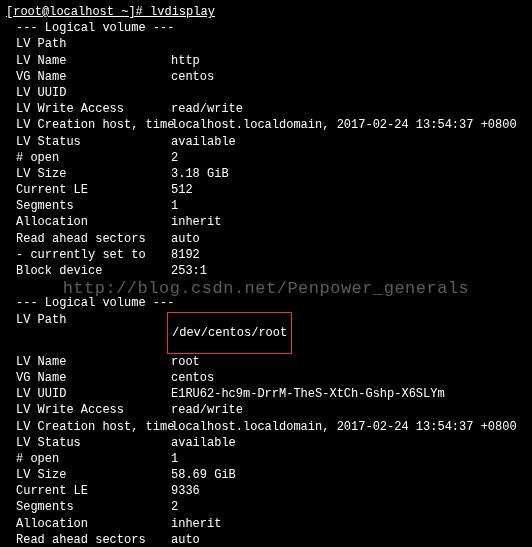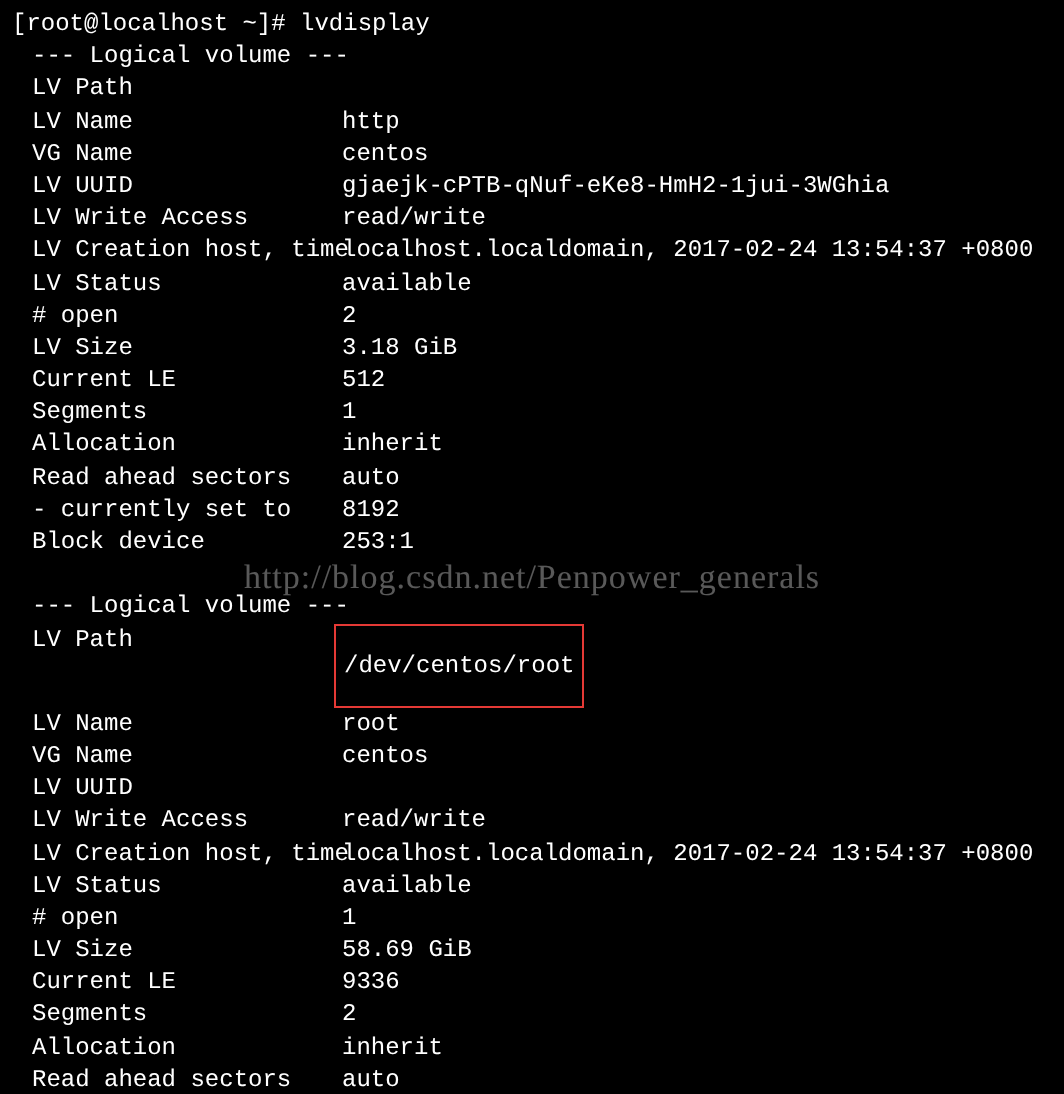--- a/index.html
+++ b/index.html
@@ -14,20 +14,21 @@
       font-size: 12px;
       line-height: 1.35;
       padding: 4px 6px;
       width: 532px;
       height: 547px;
       overflow: hidden;
       position: relative;
     }
     .prompt-line {
       white-space: pre;
+      text-decoration: underline;
     }
     .row {
       display: flex;
       white-space: pre;
     }
     .label {
       display: inline-block;
       width: 165px;
       padding-left: 10px;
     }
@@ -44,54 +45,54 @@
       padding: 12px 4px;
       margin-left: -4px;
     }
     .watermark {
       position: absolute;
       top: 278px;
       left: 0;
       width: 100%;
       text-align: center;
       color: rgba(255,255,255,0.35);
-      font-family: Liberation Serif, serif;
+      font-family: Liberation Mono, monospace;
       font-size: 17px;
       pointer-events: none;
       letter-spacing: 0.5px;
     }
   </style>
 </head>
 <body>
 
 <div class="prompt-line">[root@localhost ~]# lvdisplay</div>
 
 <div id="terminal-output">
     <div class="section-header">--- Logical volume ---</div>
     <div class="row"><span class="label">LV Path</span></div>
     <div class="row"><span class="label">LV Name</span><span class="value">http</span></div>
     <div class="row"><span class="label">VG Name</span><span class="value">centos</span></div>
-    <div class="row"><span class="label">LV UUID</span><span class="value">gjaejk-cPTB-qNuf-eKe8-HmH2-1jui-3WGhia</span></div>
+    <div class="row"><span class="label">LV UUID</span></div>
     <div class="row"><span class="label">LV Write Access</span><span class="value">read/write</span></div>
     <div class="row"><span class="label">LV Creation host, time</span><span class="value">localhost.localdomain, 2017-02-24 13:54:37 +0800</span></div>
     <div class="row"><span class="label">LV Status</span><span class="value">available</span></div>
     <div class="row"><span class="label"># open</span><span class="value">2</span></div>
     <div class="row"><span class="label">LV Size</span><span class="value">3.18 GiB</span></div>
     <div class="row"><span class="label">Current LE</span><span class="value">512</span></div>
     <div class="row"><span class="label">Segments</span><span class="value">1</span></div>
     <div class="row"><span class="label">Allocation</span><span class="value">inherit</span></div>
     <div class="row"><span class="label">Read ahead sectors</span><span class="value">auto</span></div>
     <div class="row"><span class="label">- currently set to</span><span class="value">8192</span></div>
     <div class="row"><span class="label">Block device</span><span class="value">253:1</span></div>
     <div>&nbsp;</div>
     <div class="section-header">--- Logical volume ---</div>
     <div class="row"><span class="label">LV Path</span><span class="value"><span class="highlight-box">/dev/centos/root</span></span></div>
     <div class="row"><span class="label">LV Name</span><span class="value">root</span></div>
     <div class="row"><span class="label">VG Name</span><span class="value">centos</span></div>
-    <div class="row"><span class="label">LV UUID</span></div>
+    <div class="row"><span class="label">LV UUID</span><span class="value">E1RU62-hc9m-DrrM-TheS-XtCh-Gshp-X6SLYm</span></div>
     <div class="row"><span class="label">LV Write Access</span><span class="value">read/write</span></div>
     <div class="row"><span class="label">LV Creation host, time</span><span class="value">localhost.localdomain, 2017-02-24 13:54:37 +0800</span></div>
     <div class="row"><span class="label">LV Status</span><span class="value">available</span></div>
     <div class="row"><span class="label"># open</span><span class="value">1</span></div>
     <div class="row"><span class="label">LV Size</span><span class="value">58.69 GiB</span></div>
     <div class="row"><span class="label">Current LE</span><span class="value">9336</span></div>
     <div class="row"><span class="label">Segments</span><span class="value">2</span></div>
     <div class="row"><span class="label">Allocation</span><span class="value">inherit</span></div>
     <div class="row"><span class="label">Read ahead sectors</span><span class="value">auto</span></div>
     <div class="row"><span class="label">- currently set to</span><span class="value">8192</span></div>

